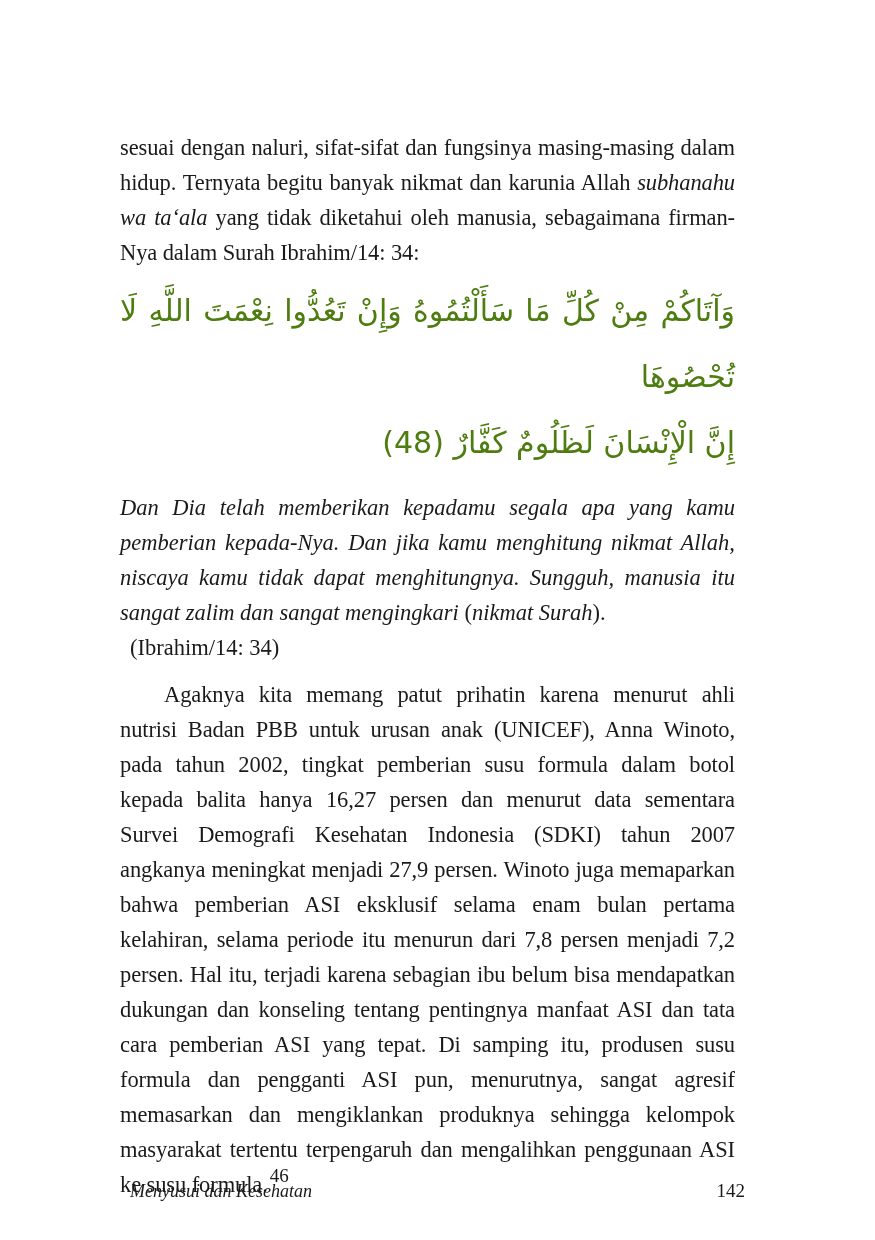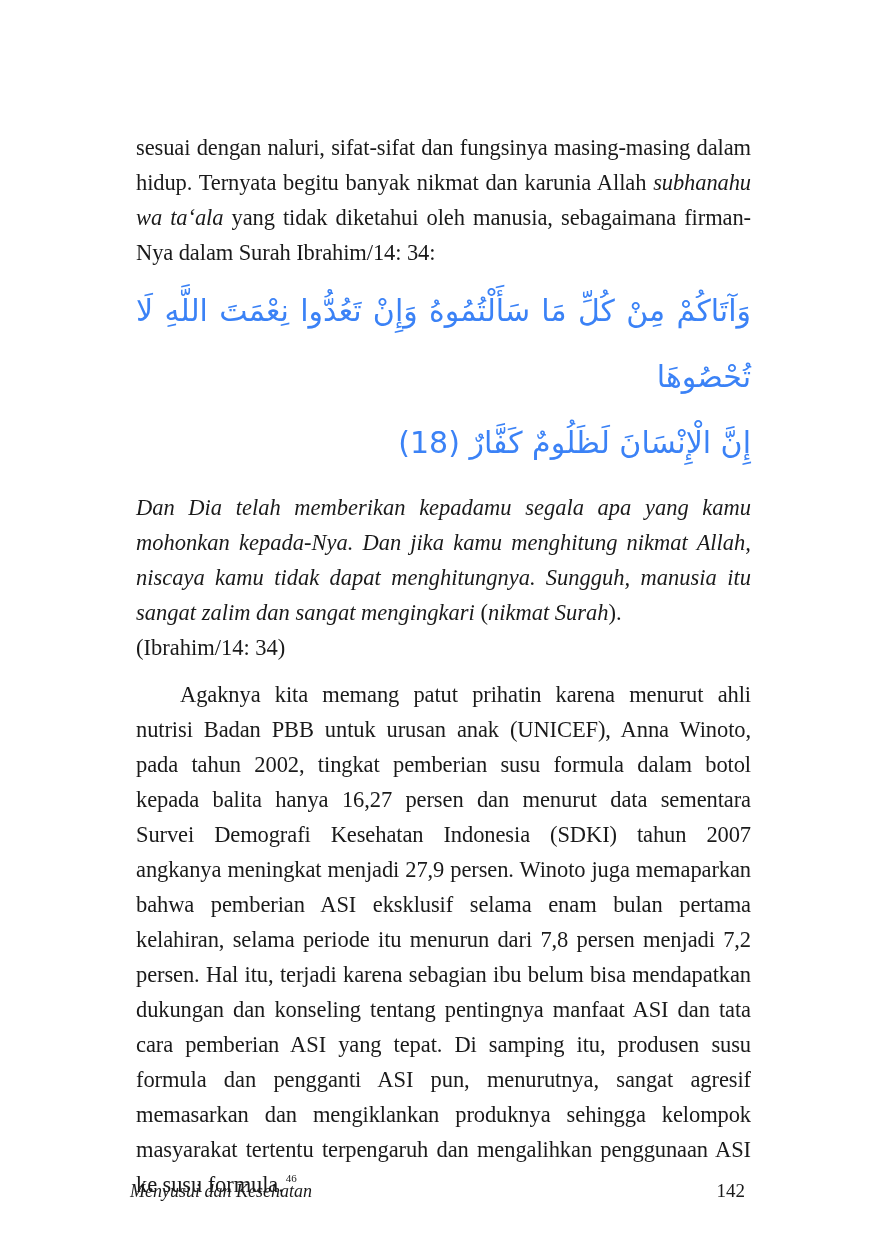--- a/index.html
+++ b/index.html
@@ -10,60 +10,60 @@
     body {
       width: 875px;
       height: 1240px;
       position: relative;
       overflow: hidden;
       color: #1a1a1a;
       font-family: "Liberation Serif", "DejaVu Serif", serif;
     }
     .page {
       position: absolute;
-      left: 136px;
+      left: 120px;
       top: 130px;
       width: 615px;
     }
     .para {
       margin: 0;
       font-size: 22.5px;
       line-height: 35px;
       text-align: justify;
       text-align-last: left;
       letter-spacing: -0.1px;
     }
     .para em { font-style: italic; }
     .arabic {
       direction: rtl;
       text-align: justify;
       font-family: "DejaVu Sans", sans-serif;
       font-size: 30px;
       line-height: 66px;
       margin: 8px 0 0 0;
-      color: #3b82f6;
+      color: #4d7c0f;
     }
     .arabic .line { display: block; }
     .arabic .line-1 { text-align-last: justify; }
     .arabic .line-2 { text-align: right; }
     .translation {
       margin: 14px 0 0 0;
       font-size: 22.5px;
       line-height: 35px;
       font-style: italic;
       text-align: justify;
     }
     .translation .upright { font-style: normal; }
-    .translation .ref { display: block; font-style: normal; text-align: left; }
+    .translation .ref { display: block; font-style: normal; text-align: left; margin-left: 10px; }
     .body-para {
       margin: 12px 0 0 0;
       text-indent: 44px;
     }
     sup.footnote {
-      font-size: 11px;
+      font-size: 19px;
       vertical-align: 10px;
       line-height: 0;
       margin-left: 2px;
     }
     .footer {
       position: absolute;
       left: 130px;
       top: 1180px;
       width: 615px;
       display: flex;
@@ -80,24 +80,24 @@
   </style>
 </head>
 <body>
 
 <div class="page">
 
   <p class="para"><span>sesuai dengan naluri, sifat-sifat dan fungsinya masing-masing dalam hidup. Ternyata begitu banyak nikmat dan karunia Allah </span><em>subhanahu wa ta‘ala</em><span> yang tidak diketahui oleh manusia, sebagaimana firman-Nya dalam Surah Ibrahim/14: 34:</span></p>
 
   <div class="arabic" lang="ar">
     <span class="line line-1">وَآتَاكُمْ مِنْ كُلِّ مَا سَأَلْتُمُوهُ وَإِنْ تَعُدُّوا نِعْمَتَ اللَّهِ لَا تُحْصُوهَا</span>
-    <span class="line line-2">إِنَّ الْإِنْسَانَ لَظَلُومٌ كَفَّارٌ (18)</span>
+    <span class="line line-2">إِنَّ الْإِنْسَانَ لَظَلُومٌ كَفَّارٌ (48)</span>
   </div>
 
-  <p class="translation"><span>Dan Dia telah memberikan kepadamu segala apa yang kamu mohonkan kepada-Nya. Dan jika kamu menghitung nikmat Allah, niscaya kamu tidak dapat menghitungnya. Sungguh, manusia itu sangat zalim dan sangat mengingkari </span><span class="upright">(</span><span>nikmat Surah</span><span class="upright">).</span><span class="ref">(Ibrahim/14: 34)</span></p>
+  <p class="translation"><span>Dan Dia telah memberikan kepadamu segala apa yang kamu pemberian kepada-Nya. Dan jika kamu menghitung nikmat Allah, niscaya kamu tidak dapat menghitungnya. Sungguh, manusia itu sangat zalim dan sangat mengingkari </span><span class="upright">(</span><span>nikmat Surah</span><span class="upright">).</span><span class="ref">(Ibrahim/14: 34)</span></p>
 
   <p class="para body-para"><span>Agaknya kita memang patut prihatin karena menurut ahli nutrisi Badan PBB untuk urusan anak (UNICEF), Anna Winoto, pada tahun 2002, tingkat pemberian susu formula dalam botol kepada balita hanya 16,27 persen dan menurut data sementara Survei Demografi Kesehatan Indonesia (SDKI) tahun 2007 angkanya meningkat menjadi 27,9 persen. Winoto juga memaparkan bahwa pemberian ASI eksklusif selama enam bulan pertama kelahiran, selama periode itu menurun dari 7,8 persen menjadi 7,2 persen. Hal itu, terjadi karena sebagian ibu belum bisa mendapatkan dukungan dan konseling tentang pentingnya manfaat ASI dan tata cara pemberian ASI yang tepat. Di samping itu, produsen susu formula dan pengganti ASI pun, menurutnya, sangat agresif memasarkan dan mengiklankan produknya sehingga kelompok masyarakat tertentu terpengaruh dan mengalihkan penggunaan ASI ke susu formula.</span><sup class="footnote">46</sup></p>
 
 </div>
 
 <div class="footer">
   <span class="running-title">Menyusui dan Kesehatan</span>
   <span class="page-number">142</span>
 </div>
 

